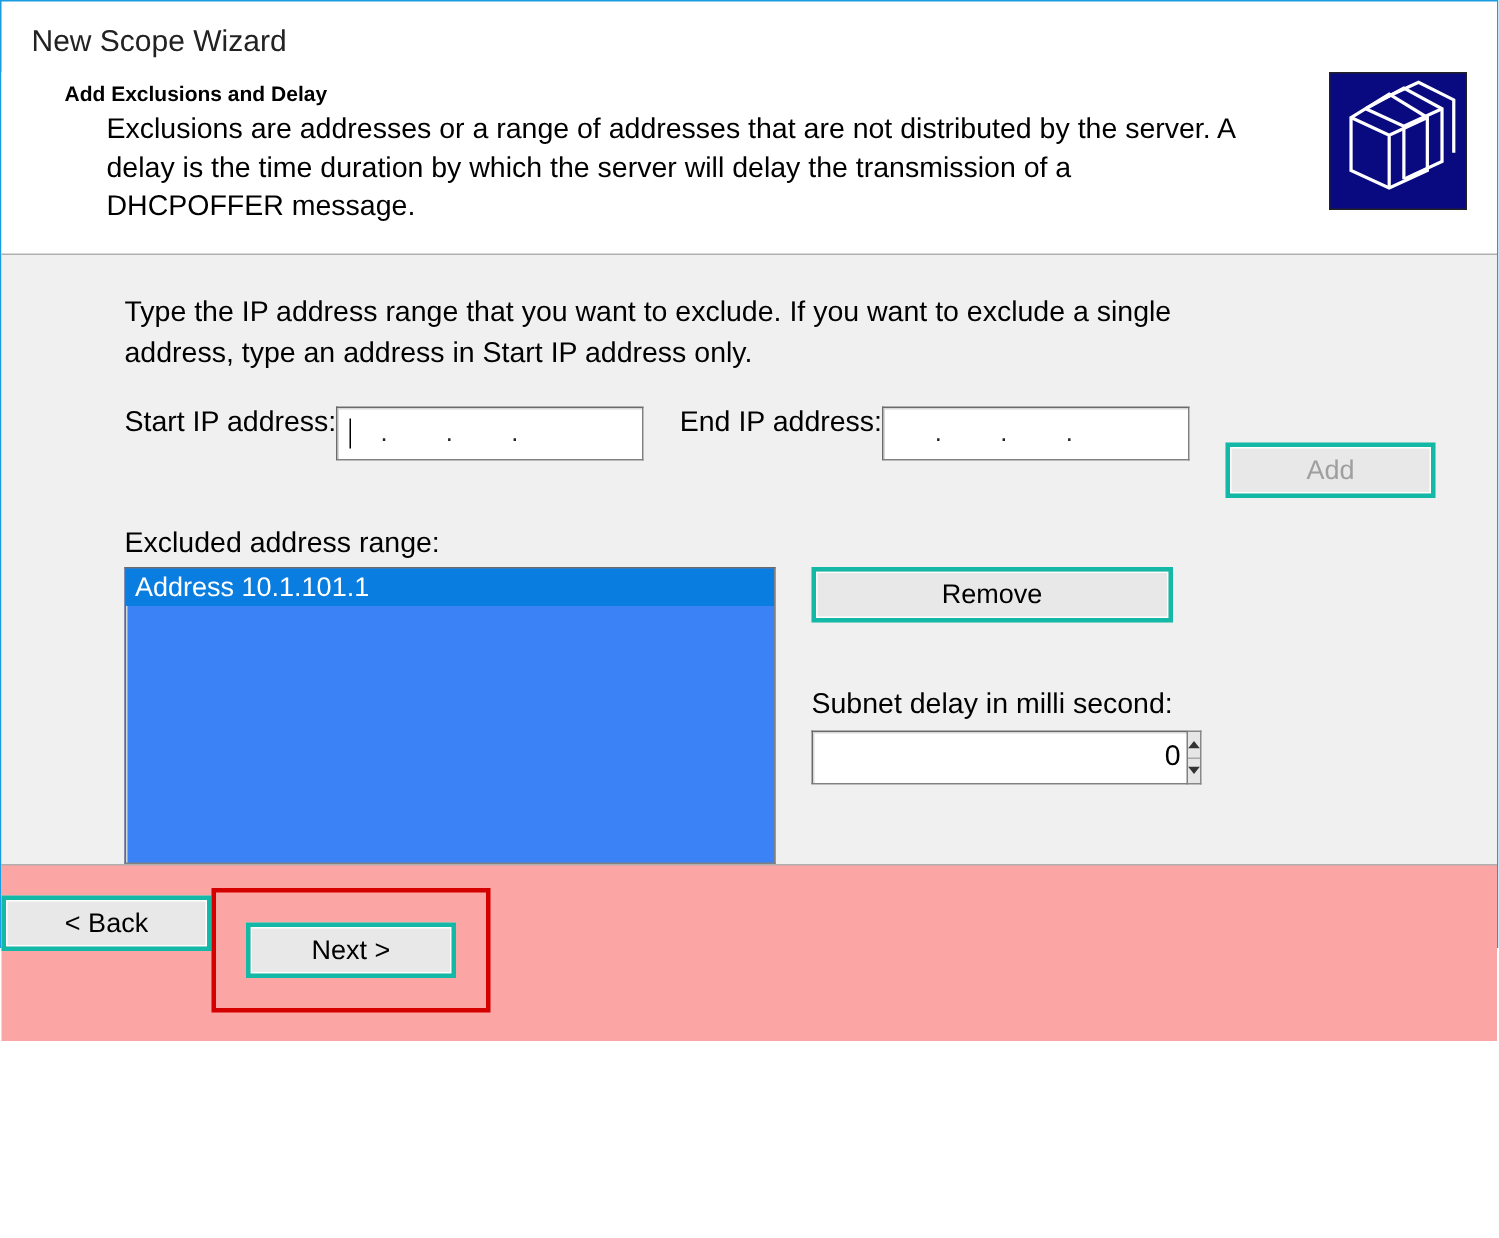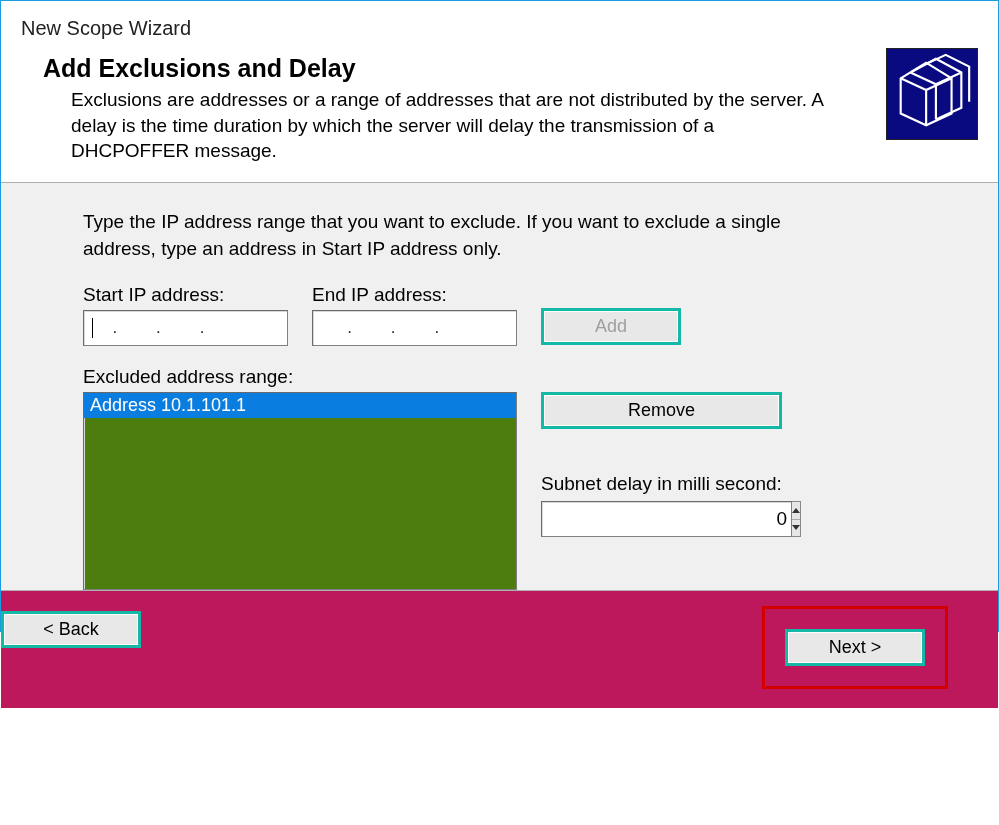--- a/index.html
+++ b/index.html
@@ -30,21 +30,21 @@
     border-bottom: 1px solid #b0b0b0;
     display: flex;
     align-items: flex-start;
   }
   .header-text {
     flex: 1;
     padding-left: 22px;
     padding-top: 6px;
   }
   .header-title {
-    font-size: 25px;
+    font-size: 14px;
     font-weight: bold;
     color: #000;
     margin-bottom: 4px;
   }
   .header-desc {
     font-size: 19px;
     color: #000;
     line-height: 1.35;
     padding-left: 28px;
     max-width: 790px;
@@ -73,21 +73,21 @@
     line-height: 1.4;
     margin-bottom: 22px;
     max-width: 760px;
   }
   .ip-row {
     display: flex;
     gap: 24px;
     align-items: flex-start;
     margin-bottom: 20px;
   }
-  .ip-group { display: flex; flex-direction: column; }
+  .ip-group { display: flex; flex-direction: row; }
   .field-label {
     font-size: 19px;
     color: #000;
     margin-bottom: 4px;
   }
   .ip-input {
     width: 205px;
     height: 36px;
     background: #fff;
     border: 1px solid #808080;
@@ -125,21 +125,21 @@
   .add-btn-wrap { padding-top: 24px; }
   .excluded-label { font-size: 19px; margin-bottom: 4px; }
   .list-remove-row {
     display: flex;
     gap: 24px;
     align-items: flex-start;
   }
   .listbox {
     width: 434px;
     height: 198px;
-    background: #4d7c0f;
+    background: #3b82f6;
     border: 1px solid #808080;
     border-top-color: #6a6a6a;
     border-left-color: #6a6a6a;
     box-shadow: inset 1px 1px 0 #d8d8d8;
     overflow: hidden;
   }
   .list-item {
     height: 25px;
     padding: 2px 6px;
     font-size: 18px;
@@ -189,24 +189,24 @@
     line-height: 1;
     padding: 0;
     cursor: pointer;
     display: flex;
     align-items: center;
     justify-content: center;
   }
   .spin-btn:last-child { border-bottom: none; }
   .footer {
     border-top: 1px solid #b0b0b0;
-    background: #be185d;
+    background: #fca5a5;
     padding: 20px 28px 24px 0;
     display: flex;
-    justify-content: space-between;
+    justify-content: flex-start;
     gap: 0;
   }
   .footer .btn { min-width: 140px; margin-left: 0; }
   .footer .back-btn { margin-right: 0; }
   .next-highlight {
     border: 3px solid #d40000;
     padding: 20px;
     margin: -5px 22px -5px 0;
     display: inline-block;
   }

